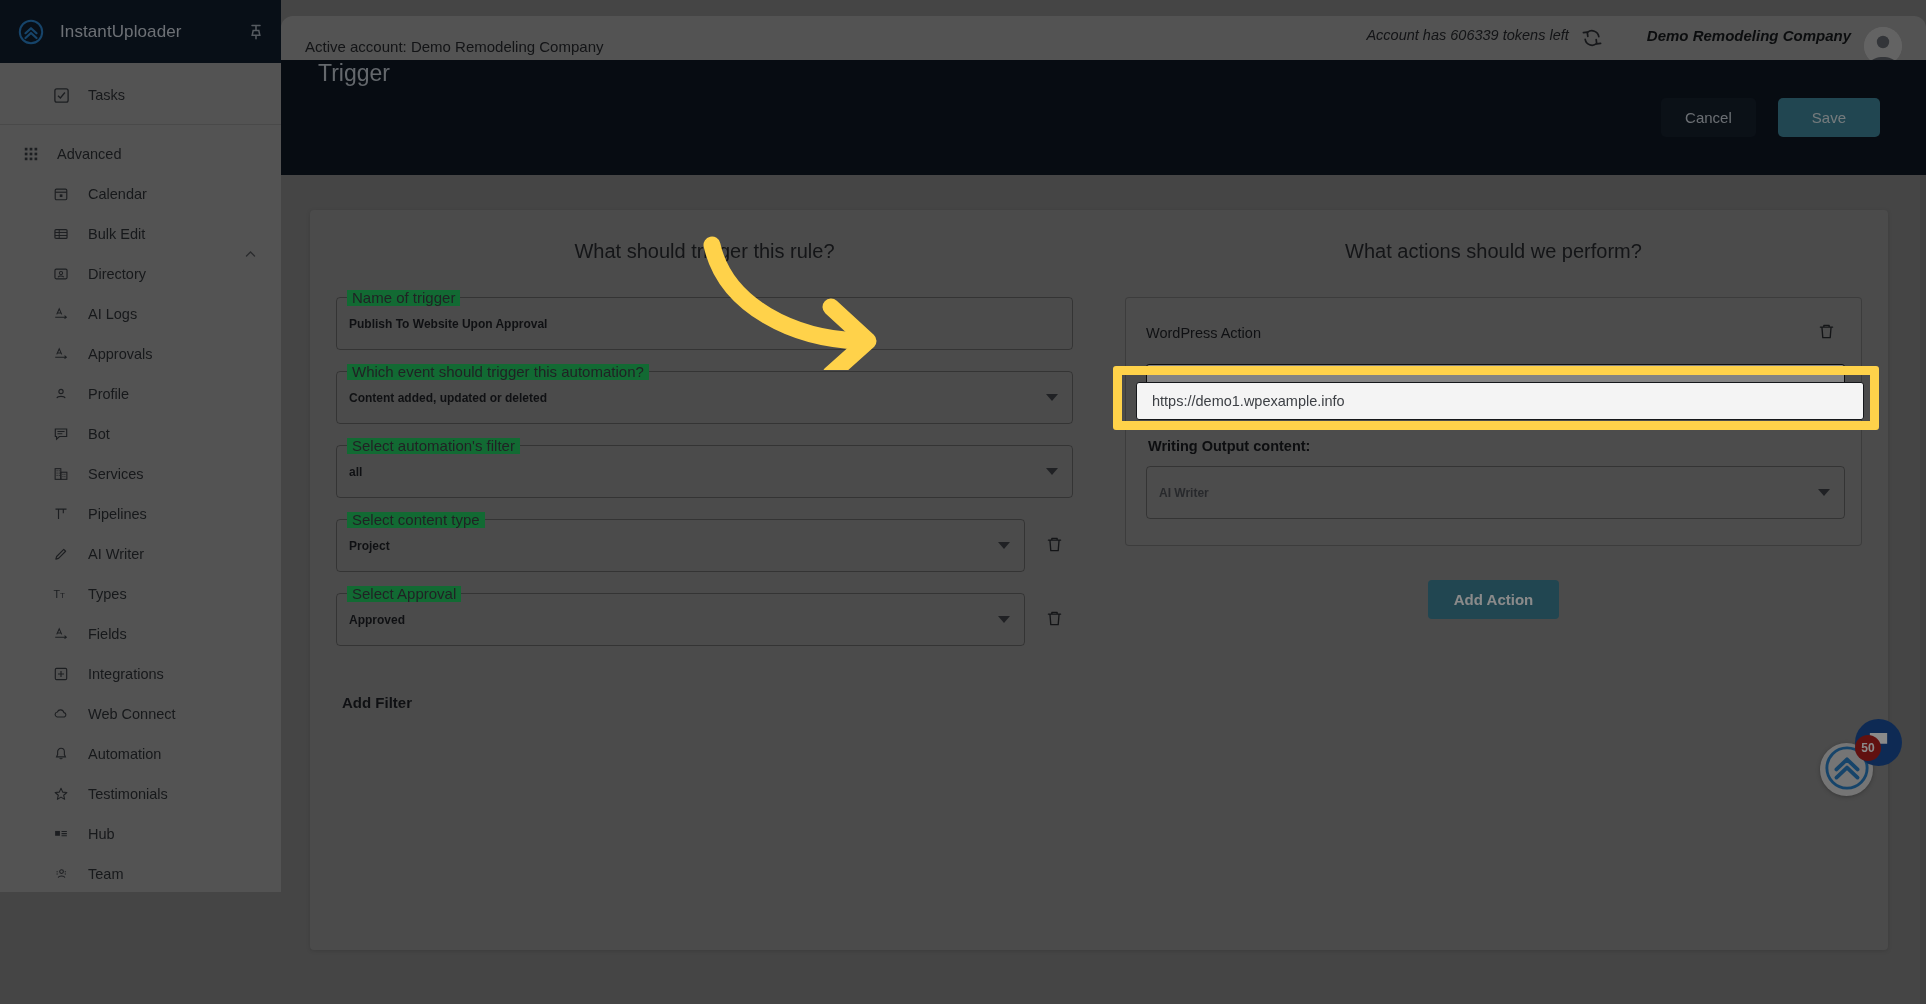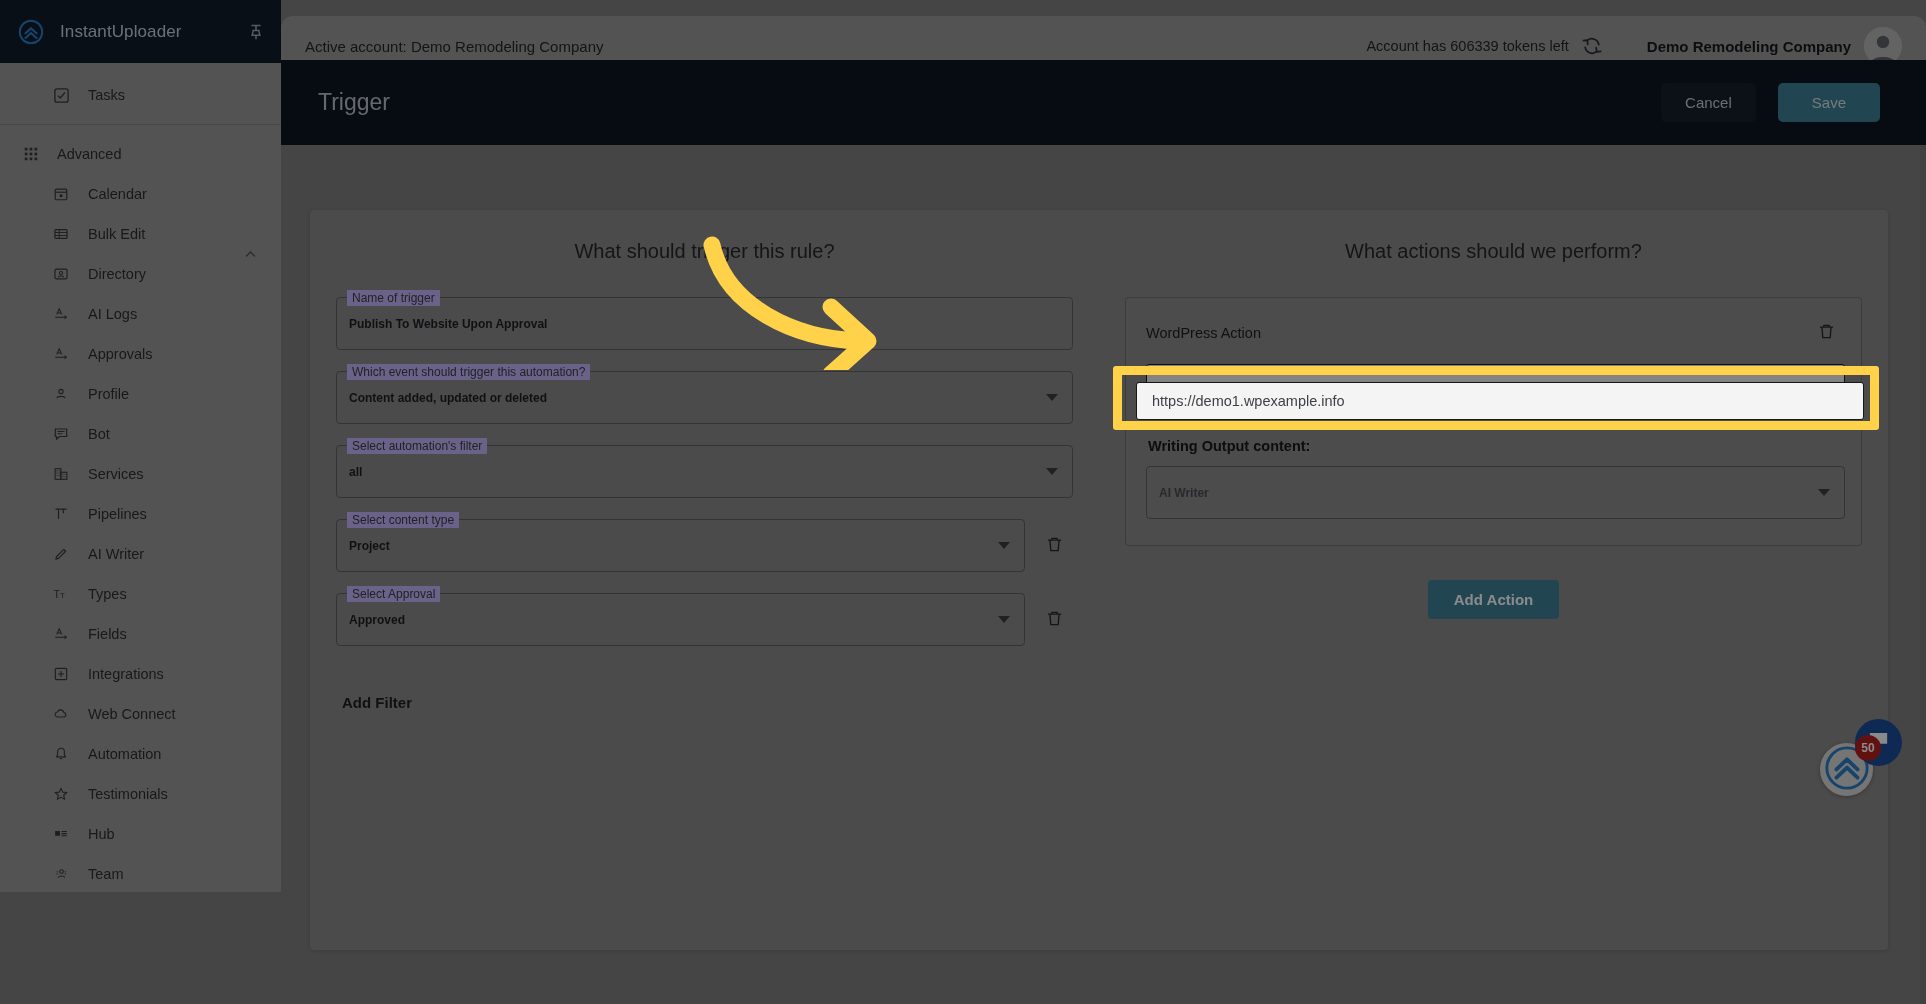--- a/index.html
+++ b/index.html
@@ -62,36 +62,36 @@
   .topbar {
     position: absolute; left: 281px; top: 16px;
     width: 1645px; height: 60px;
     background: #9a9a9a;
     display: flex; align-items: center;
     padding: 0 24px 0 24px;
     z-index: 6;
     border-radius: 12px;
   }
   .topbar-left { font-size: 15px; color: #24262a; }
-  .topbar-right { margin-left: auto; display: flex; align-items: center; gap: 0; }
+  .topbar-right { margin-left: auto; display: flex; align-items: flex-start; gap: 0; font-style: italic; }
   .tokens { font-size: 14.5px; color: #24262a; }
   .refresh-ic { width: 22px; height: 22px; margin-left: 12px; }
   .acct-name { font-size: 15px; font-weight: bold; color: #16181b; margin-left: 44px; }
   .avatar {
     width: 38px; height: 38px; border-radius: 50%;
     background: #b7b7b7; margin-left: 13px;
     overflow: hidden; position: relative; flex: 0 0 38px;
   }
 
   
   .page-header {
     position: absolute; left: 281px; top: 60px;
-    width: 1645px; height: 85px;
+    width: 1645px; height: 115px;
     background: #0d1722;
-    display: flex; align-items: center;
+    display: flex; 
     padding: 0 46px 0 37px;
     z-index: 6;
   }
   .page-title { color: #b9c0c8; font-size: 23px; }
   .header-actions { margin-left: auto; display: flex; align-items: center; gap: 22px; }
   .btn {
     border: none; border-radius: 5px; cursor: pointer;
     font-size: 15px; padding: 11px 24px;
     font-family: "Liberation Sans", sans-serif;
   }
@@ -124,22 +124,22 @@
     position: relative;
     border: 1px solid rgba(0,0,0,0.30);
     border-radius: 4px;
     height: 53px;
     margin-bottom: 21px;
     display: flex; align-items: center;
     padding: 0 14px 0 12px;
   }
   .field .legend {
     position: absolute; top: -8px; left: 10px;
-    background: #c4b5fd; padding: 0 5px;
-    font-size: 12px; color: #3c3f44; line-height: 16px;
+    background: #22c55e; padding: 0 5px;
+    font-size: 15px; color: #3c3f44; line-height: 16px;
   }
   .field .value { font-size: 12px; color: #1d1f23; font-weight: bold; }
   .field .value.ph { color: #4a4d52; }
   .caret {
     margin-left: auto; width: 0; height: 0;
     border-left: 6px solid transparent;
     border-right: 6px solid transparent;
     border-top: 7px solid #3b3e43;
   }
   .field-row { display: flex; align-items: flex-start; gap: 10px; justify-content: flex-end; }

